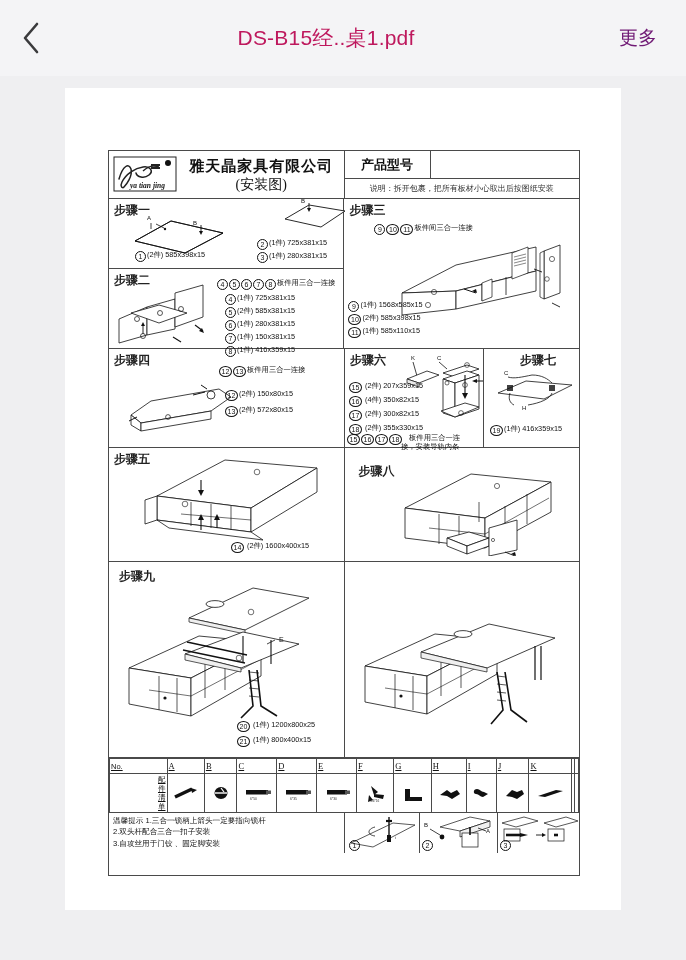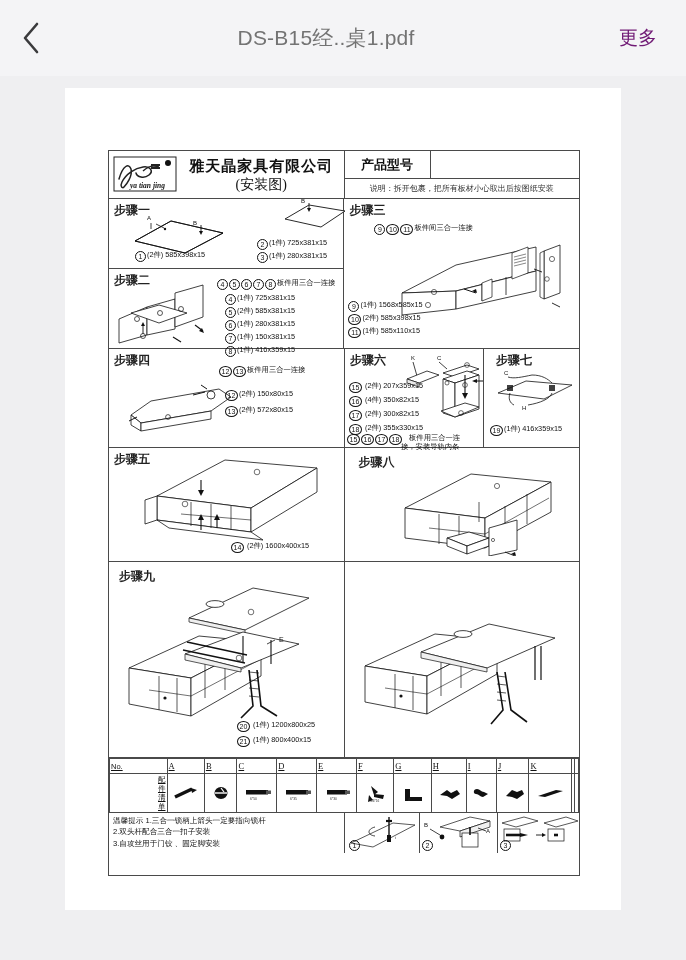--- a/index.html
+++ b/index.html
@@ -18,21 +18,21 @@
     display:flex;align-items:center;
     box-sizing:border-box;
   }
   .appbar-back{
     width:62px;height:76px;display:flex;align-items:center;justify-content:center;
     cursor:pointer;
   }
   .appbar-back svg{display:block;}
   .appbar-title{
     flex:1;text-align:center;
-    font-size:21px;color:#737373;letter-spacing:.2px;
+    font-size:21px;color:#be185d;letter-spacing:.2px;
     white-space:nowrap;overflow:hidden;text-overflow:ellipsis;
     padding:0 4px;
   }
   .appbar-more{
     width:96px;height:76px;display:flex;align-items:center;justify-content:center;
     font-size:19px;color:#701a75;cursor:pointer;
   }
 
   
   .paper{
@@ -362,21 +362,21 @@
           </div>
         </div>
         <div class="partlist" style="position:absolute;left:2px;top:83px;">
           <span class="circ wide">15</span><span class="circ wide">16</span><span class="circ wide">17</span><span class="circ wide">18</span>
           <span style="margin-left:4px;">板件用三合一连</span>
         </div>
         <div class="partlist" style="position:absolute;left:56px;top:92px;">接，安装导轨内条</div>
       </div>
 
       <div class="cell" style="width:95px;">
-        <span class="steplbl" style="left:12px;font-family:Liberation Serif, serif;">步骤七</span>
+        <span class="steplbl" style="left:36px;font-family:Liberation Serif, serif;">步骤七</span>
         <div class="dwg" style="left:8px;top:18px;">
           <svg width="84" height="44" viewBox="0 0 84 44">
             <text x="12" y="8" font-size="6" fill="#111" font-family="Liberation Sans, sans-serif">C</text>
             <path d="M16,10 C22,12 30,10 40,8" fill="none" stroke="#111" stroke-width="0.8"></path>
             <path d="M40,8 C50,8 56,12 60,16" fill="none" stroke="#111" stroke-width="0.8"></path>
             <polygon points="6,26 34,14 80,18 52,32" fill="#fff" stroke="#111" stroke-width="0.8"></polygon>
             <path d="M16,18 l0,6 M18,18 l0,6 M20,18 l0,6" stroke="#111" stroke-width="1.6"></path>
             <path d="M58,18 l0,6 M60,18 l0,6 M62,18 l0,6" stroke="#111" stroke-width="1.6"></path>
             <path d="M18,26 C16,32 18,36 22,38" fill="none" stroke="#111" stroke-width="0.8"></path>
             <path d="M60,26 C58,32 48,36 36,38" fill="none" stroke="#111" stroke-width="0.8"></path>
@@ -415,21 +415,21 @@
           </svg>
         </div>
         <div class="partlist" style="position:absolute;left:122px;top:92px;">
           <span class="circ wide">14</span>
           <span>(2件)</span>
           <span>1600x400x15</span>
         </div>
       </div>
 
       <div class="cell" style="width:235px;">
-        <span class="steplbl" style="left:14px;top:6px;text-align:center;">步骤八</span>
+        <span class="steplbl" style="left:14px;top:15px;text-align:center;">步骤八</span>
         <div class="dwg" style="left:48px;top:14px;">
           <svg width="176" height="94" viewBox="0 0 176 94">
             <polygon points="12,46 78,12 158,20 92,56" fill="#fff" stroke="#111" stroke-width="0.8"></polygon>
             <polygon points="12,46 12,76 92,86 92,56" fill="#fff" stroke="#111" stroke-width="0.8"></polygon>
             <polygon points="92,56 158,20 158,50 92,86" fill="#fff" stroke="#111" stroke-width="0.8"></polygon>
             <line x1="46" y1="52" x2="46" y2="82" stroke="#111" stroke-width="0.7"></line>
             <line x1="66" y1="54" x2="66" y2="84" stroke="#111" stroke-width="0.7"></line>
             <line x1="86" y1="40" x2="86" y2="60" stroke="#111" stroke-width="0.7"></line>
             <line x1="112" y1="44" x2="112" y2="72" stroke="#111" stroke-width="0.7"></line>
             <line x1="134" y1="32" x2="134" y2="62" stroke="#111" stroke-width="0.7"></line>

